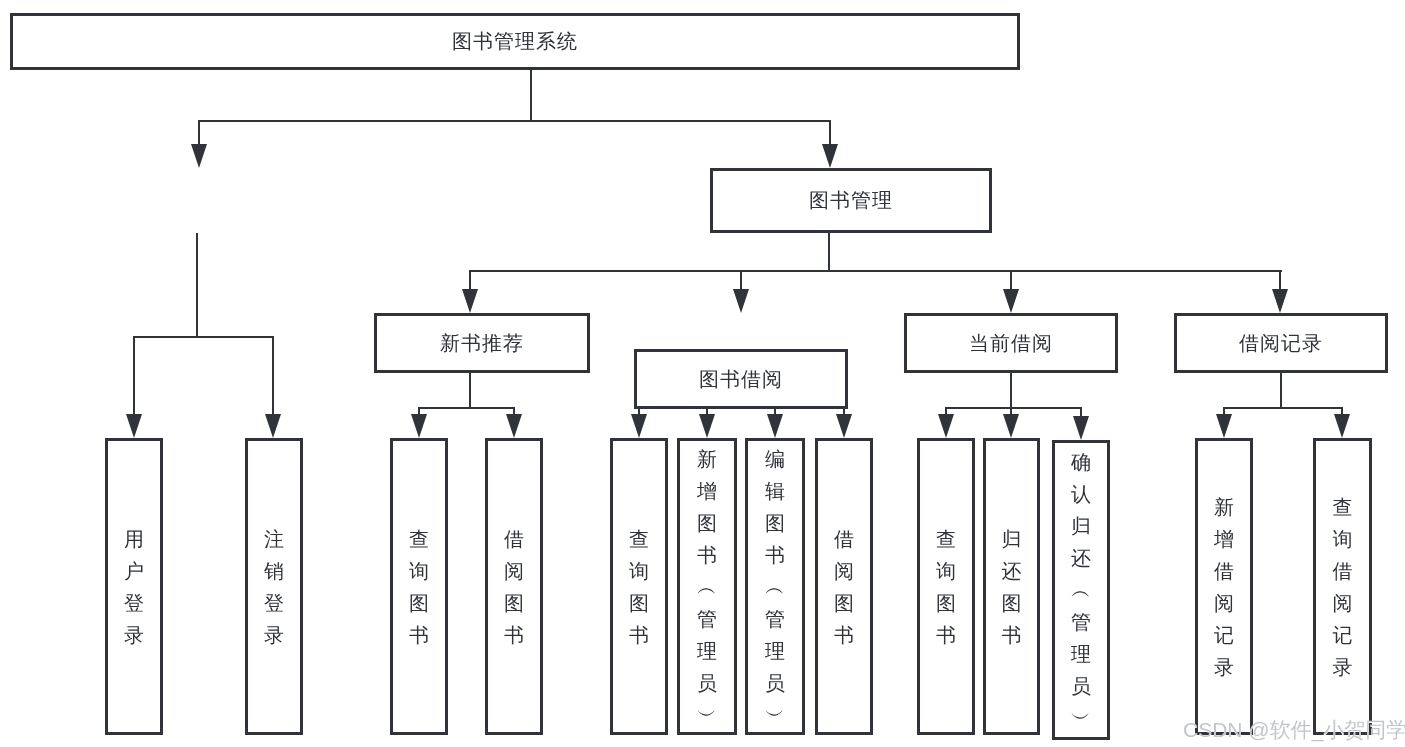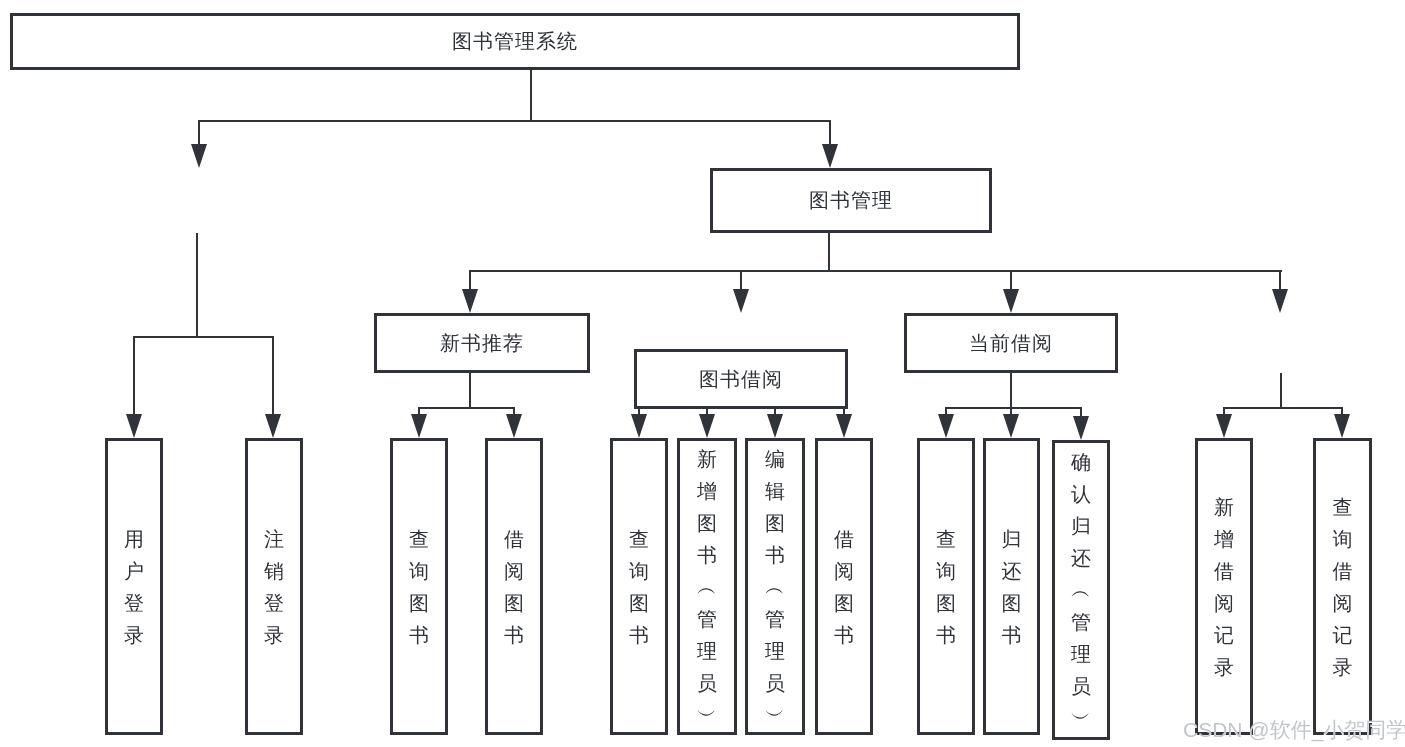--- a/index.html
+++ b/index.html
@@ -94,20 +94,23 @@
 
   <div class="box" style="left:362px;top:313px;width:216px;height:60px;margin-left:12px;">
     <span>新书推荐</span>
   </div>
   <div class="box" style="left:634px;top:313px;width:214px;height:60px;margin-top:36px;">
     <span>图书借阅</span>
   </div>
   <div class="box" style="left:904px;top:313px;width:214px;height:60px;">
     <span>当前借阅</span>
   </div>
+  <div class="box" style="left:1174px;top:313px;width:214px;height:60px;">
+    <span>借阅记录</span>
+  </div>
 
   <div class="vline" style="left:469px;top:373px;height:36px;"></div>
   <div class="hline" style="left:418px;top:407px;width:97px;"></div>
   <div class="vline" style="left:418px;top:407px;height:12px;"></div>
   <div class="arrow" style="left:411px;top:414px;"></div>
   <div class="vline" style="left:513px;top:407px;height:12px;"></div>
   <div class="arrow" style="left:506px;top:414px;"></div>
 
   <div class="vline" style="left:740px;top:373px;height:36px;"></div>
   <div class="hline" style="left:638px;top:407px;width:207px;"></div>

